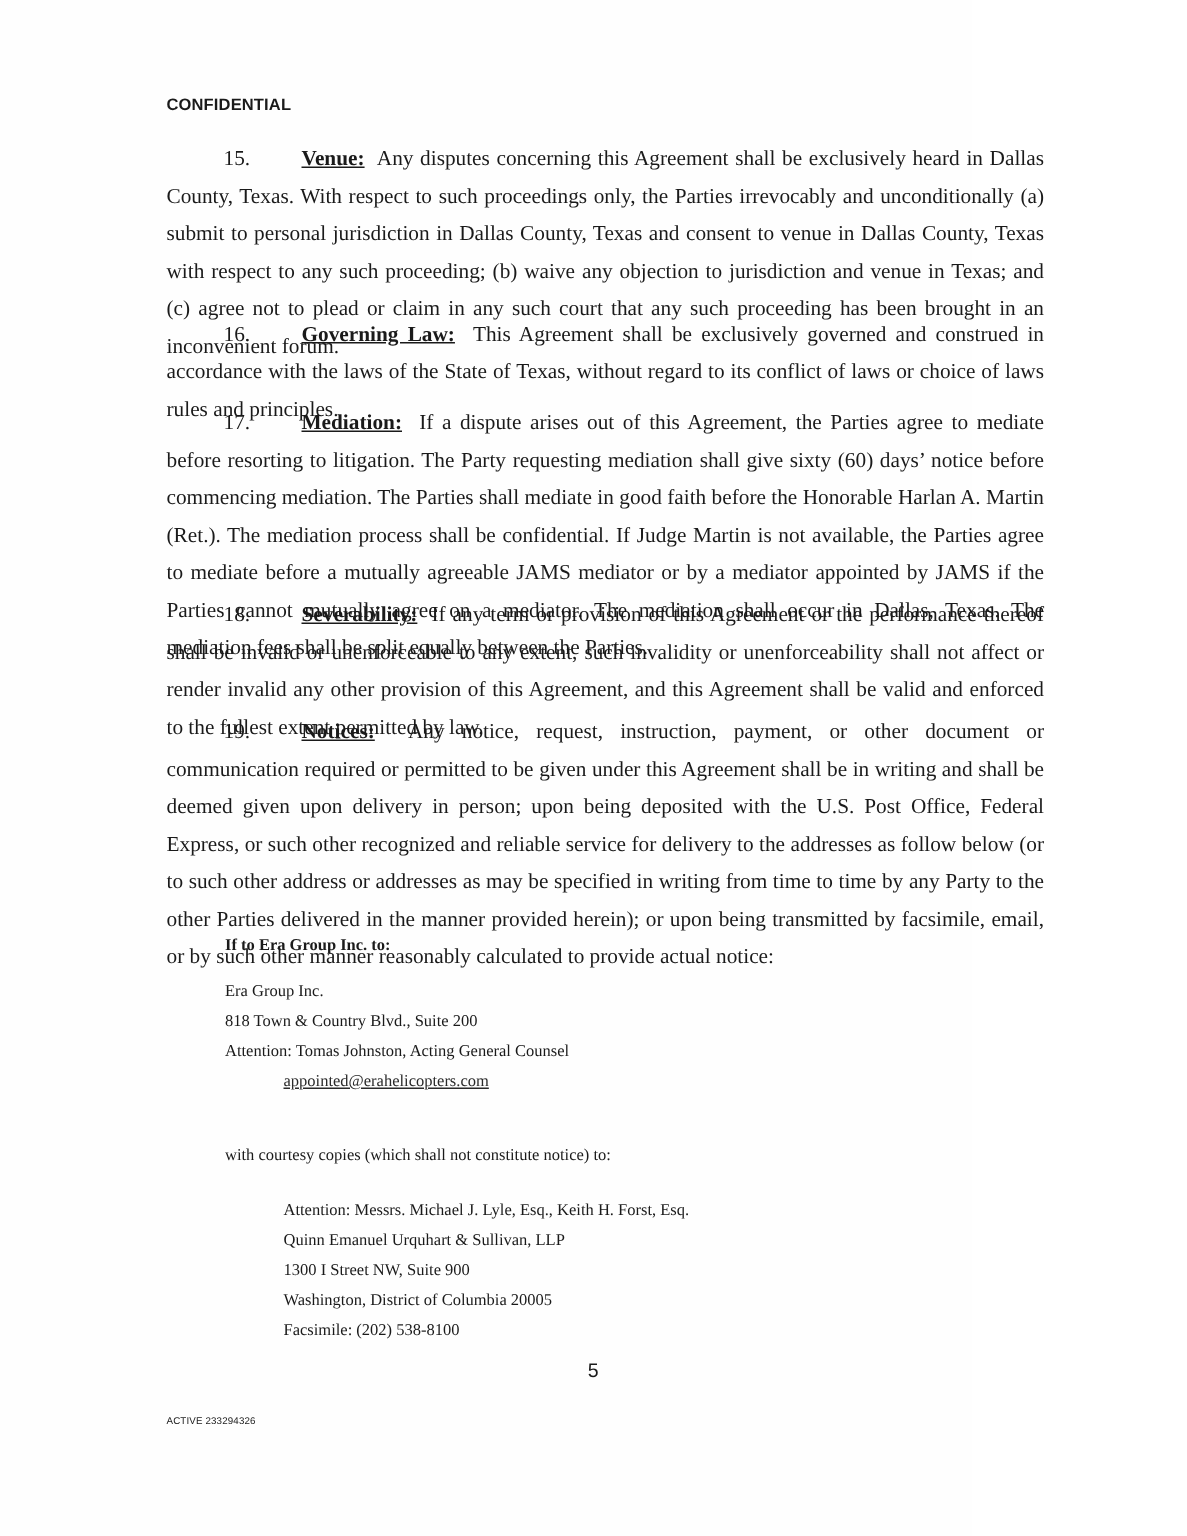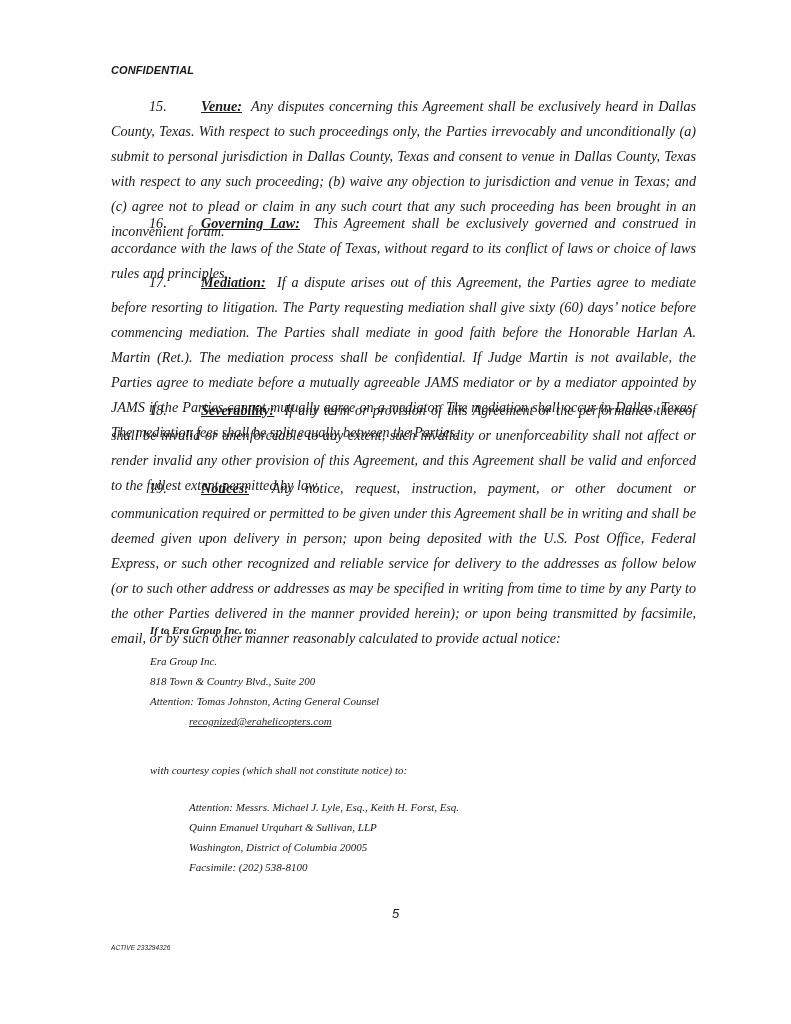--- a/index.html
+++ b/index.html
@@ -1,17 +1,17 @@
 <!DOCTYPE html>
 <html><head>
   <meta charset="utf-8">
   <style>
     html, body { margin: 0; padding: 0; background: #ffffff; }
     body { width: 791px; height: 1024px; position: relative; overflow: hidden; color: #1a1a1a; }
-    .page { position: absolute; left: 0; top: 0; width: 648px; height: 1024px; background: #fefefe; font-style: italic; }
+    .page { position: absolute; left: 0; top: 0; width: 648px; height: 1024px; background: #fefefe; }
     .confidential {
       position: absolute; left: 111px; top: 64px;
       font-family: "Liberation Sans", sans-serif; font-weight: bold; font-size: 11px; letter-spacing: 0.1px;
     }
     .body-text {
       position: absolute; left: 111px; width: 585px;
       font-family: "Liberation Serif", serif; font-size: 14.2px; line-height: 25px;
       text-align: justify;
     }
     .para { margin: 0; text-indent: 38px; }
@@ -68,27 +68,28 @@
       <span class="num">19.</span><span class="heading">Notices:</span>&nbsp; <span>Any notice, request, instruction, payment, or other document or communication required or permitted to be given under this Agreement shall be in writing and shall be deemed given upon delivery in person; upon being deposited with the U.S. Post Office, Federal Express, or such other recognized and reliable service for delivery to the addresses as follow below (or to such other address or addresses as may be specified in writing from time to time by any Party to the other Parties delivered in the manner provided herein); or upon being transmitted by facsimile, email, or by such other manner reasonably calculated to provide actual notice:</span>
     </p>
   </div>
 
   <div class="addr bold" style="left:150px; top:620px;">If to Era Group Inc. to:</div>
 
   <div class="addr" style="left:150px; top:651px;">
     <span class="addr-line">Era Group Inc.</span>
     <span class="addr-line">818 Town &amp; Country Blvd., Suite 200</span>
     <span class="addr-line">Attention:  Tomas Johnston, Acting General Counsel</span>
-    <span class="addr-line email" style="padding-left:39px;">recognized@erahelicopters.com</span>
+    <span class="addr-line email" style="padding-left:39px;">appointed@erahelicopters.com</span>
   </div>
 
   <div class="addr" style="left:150px; top:760px;">with courtesy copies (which shall not constitute notice) to:</div>
 
   <div class="addr" style="left:189px; top:797px;">
     <span class="addr-line">Attention:  Messrs. Michael J. Lyle, Esq., Keith H. Forst, Esq.</span>
     <span class="addr-line">Quinn Emanuel Urquhart &amp; Sullivan, LLP</span>
+    <span class="addr-line">1300 I Street NW, Suite 900</span>
     <span class="addr-line">Washington, District of Columbia  20005</span>
     <span class="addr-line">Facsimile:  (202) 538-8100</span>
   </div>
 
   <div class="page-number">5</div>
   <div class="doc-id">ACTIVE 233294326</div>
 </div>
 
 </body></html>

